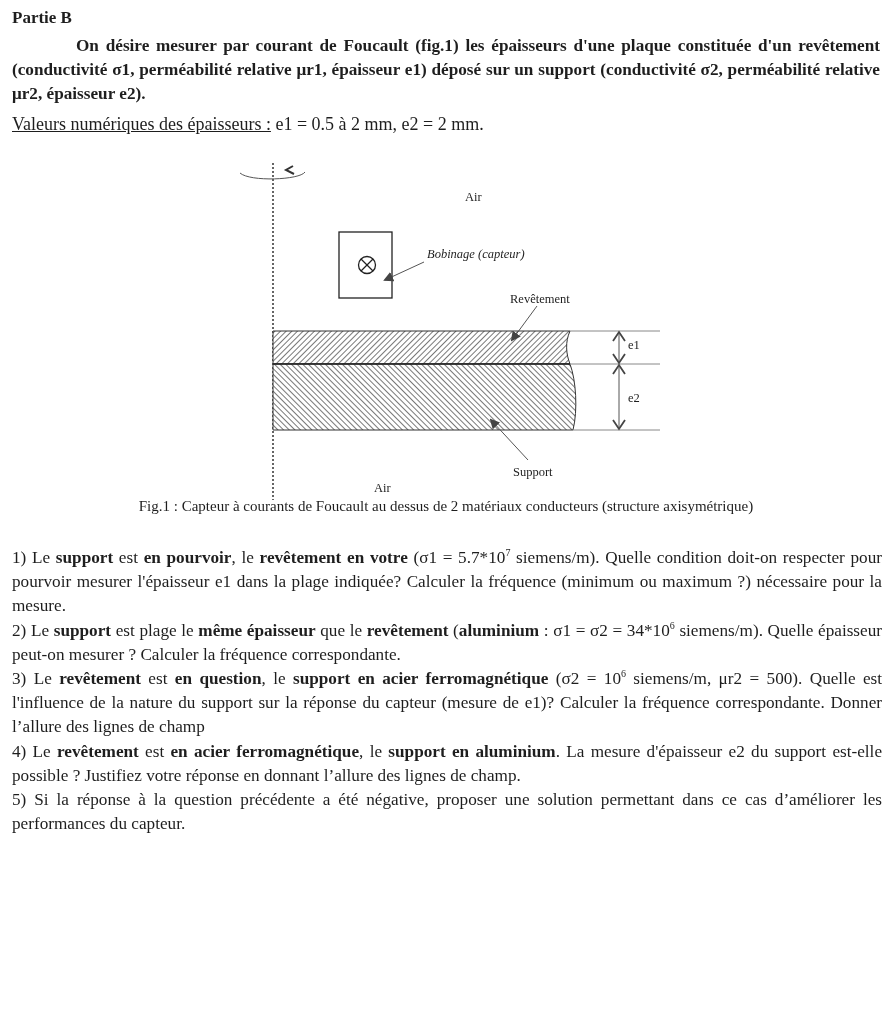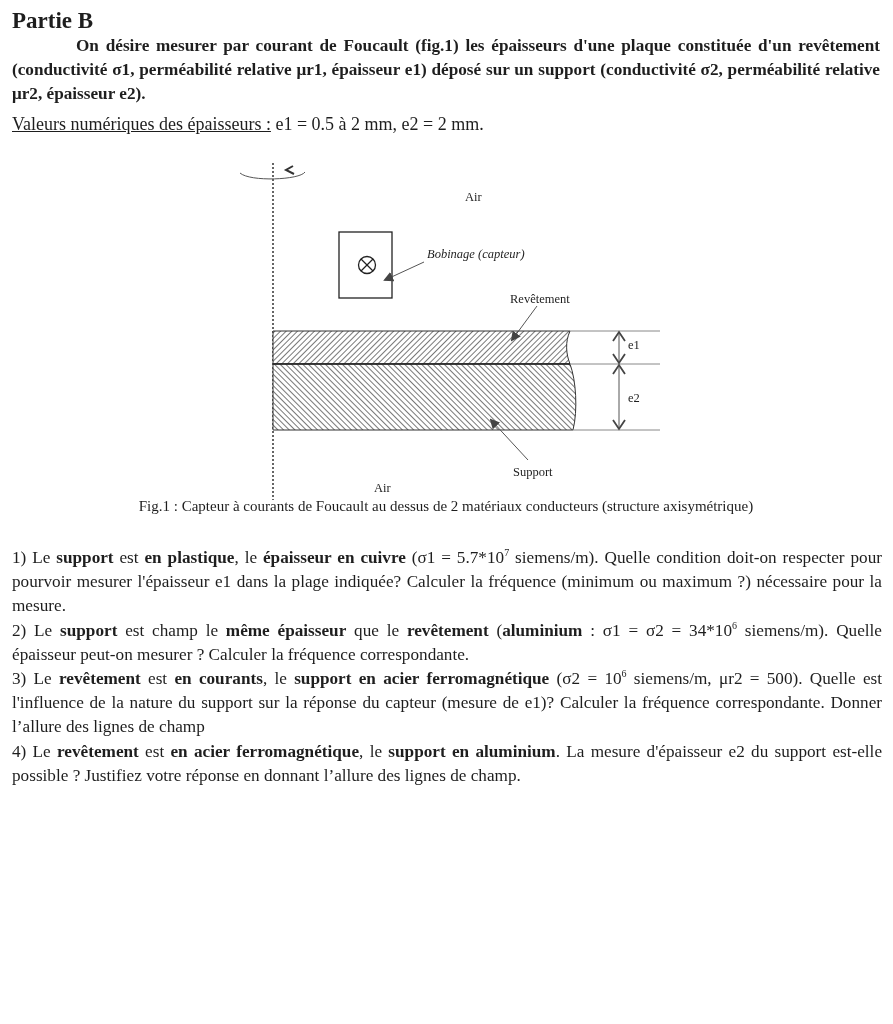--- a/index.html
+++ b/index.html
@@ -3,21 +3,21 @@
 <meta charset="utf-8">
 <style>
   html, body { margin: 0; padding: 0; background: #ffffff; }
   body {
     width: 893px; height: 1024px; position: relative; overflow: hidden;
     font-family: "Liberation Serif", "DejaVu Serif", serif;
     color: #1e1e1e;
   }
   .heading {
     position: absolute; left: 12px; top: 8px;
-    font-size: 23px; font-weight: bold; letter-spacing: 0px;
+    font-size: 17px; font-weight: bold; letter-spacing: 0px;
   }
   .para {
     position: absolute; left: 12px; width: 868px;
     font-size: 17.2px; line-height: 24.2px; text-align: justify; font-weight: bold;
   }
   .intro { top: 34px; text-indent: 64px; }
   .values { position: absolute; left: 12px; top: 114px; font-size: 18px; }
   .values .u { text-decoration: underline; }
   .figure { position: absolute; left: 0; top: 150px; width: 893px; height: 380px; }
   .figure svg { position: absolute; left: 0; top: 0; }
@@ -101,17 +101,18 @@
   <span class="lbl" style="left:510px; top:142px;">Revêtement</span>
   <span class="lbl" style="left:628px; top:188px;">e1</span>
   <span class="lbl" style="left:628px; top:241px;">e2</span>
   <span class="lbl" style="left:513px; top:315px;">Support</span>
   <span class="lbl" style="left:374px; top:331px;">Air</span>
 </div>
 
 <div class="caption">Fig.1 : Capteur à courants de Foucault au dessus de 2 matériaux conducteurs (structure axisymétrique)</div>
 
 <div class="questions" id="questions">
-    <p class="q"><span>1)</span><span> Le </span><b>support</b><span> est </span><b>en plastique</b><span>, le </span><b>épaisseur en cuivre</b><span> (σ1 = 5.7*10</span><sup>7</sup><span> siemens/m). Quelle condition doit-on respecter pour pourvoir mesurer l'épaisseur e1 dans la plage indiquée? Calculer la fréquence (minimum ou maximum ?) nécessaire pour la mesure.</span></p>
-    <p class="q"><span>2)</span><span> Le </span><b>support</b><span> est champ le </span><b>même épaisseur</b><span> que le </span><b>revêtement</b><span> (</span><b>aluminium</b><span> : σ1 = σ2 = 34*10</span><sup>6</sup><span> siemens/m). Quelle épaisseur peut-on mesurer ? Calculer la fréquence correspondante.</span></p>
-    <p class="q"><span>3)</span><span> Le </span><b>revêtement</b><span> est </span><b>en courants</b><span>, le </span><b>support en acier ferromagnétique</b><span> (σ2 = 10</span><sup>6</sup><span> siemens/m, μr2 = 500). Quelle est l'influence de la nature du support sur la réponse du capteur (mesure de e1)? Calculer la fréquence correspondante. Donner l’allure des lignes de champ</span></p>
+    <p class="q"><span>1)</span><span> Le </span><b>support</b><span> est </span><b>en pourvoir</b><span>, le </span><b>revêtement en votre</b><span> (σ1 = 5.7*10</span><sup>7</sup><span> siemens/m). Quelle condition doit-on respecter pour pourvoir mesurer l'épaisseur e1 dans la plage indiquée? Calculer la fréquence (minimum ou maximum ?) nécessaire pour la mesure.</span></p>
+    <p class="q"><span>2)</span><span> Le </span><b>support</b><span> est plage le </span><b>même épaisseur</b><span> que le </span><b>revêtement</b><span> (</span><b>aluminium</b><span> : σ1 = σ2 = 34*10</span><sup>6</sup><span> siemens/m). Quelle épaisseur peut-on mesurer ? Calculer la fréquence correspondante.</span></p>
+    <p class="q"><span>3)</span><span> Le </span><b>revêtement</b><span> est </span><b>en question</b><span>, le </span><b>support en acier ferromagnétique</b><span> (σ2 = 10</span><sup>6</sup><span> siemens/m, μr2 = 500). Quelle est l'influence de la nature du support sur la réponse du capteur (mesure de e1)? Calculer la fréquence correspondante. Donner l’allure des lignes de champ</span></p>
     <p class="q"><span>4)</span><span> Le </span><b>revêtement</b><span> est </span><b>en acier ferromagnétique</b><span>, le </span><b>support en aluminium</b><span>. La mesure d'épaisseur e2 du support est-elle possible ? Justifiez votre réponse en donnant l’allure des lignes de champ.</span></p>
+    <p class="q"><span>5)</span><span> Si la réponse à la question précédente a été négative, proposer une solution permettant dans ce cas d’améliorer les performances du capteur.</span></p>
   </div>
 
 </body></html>

